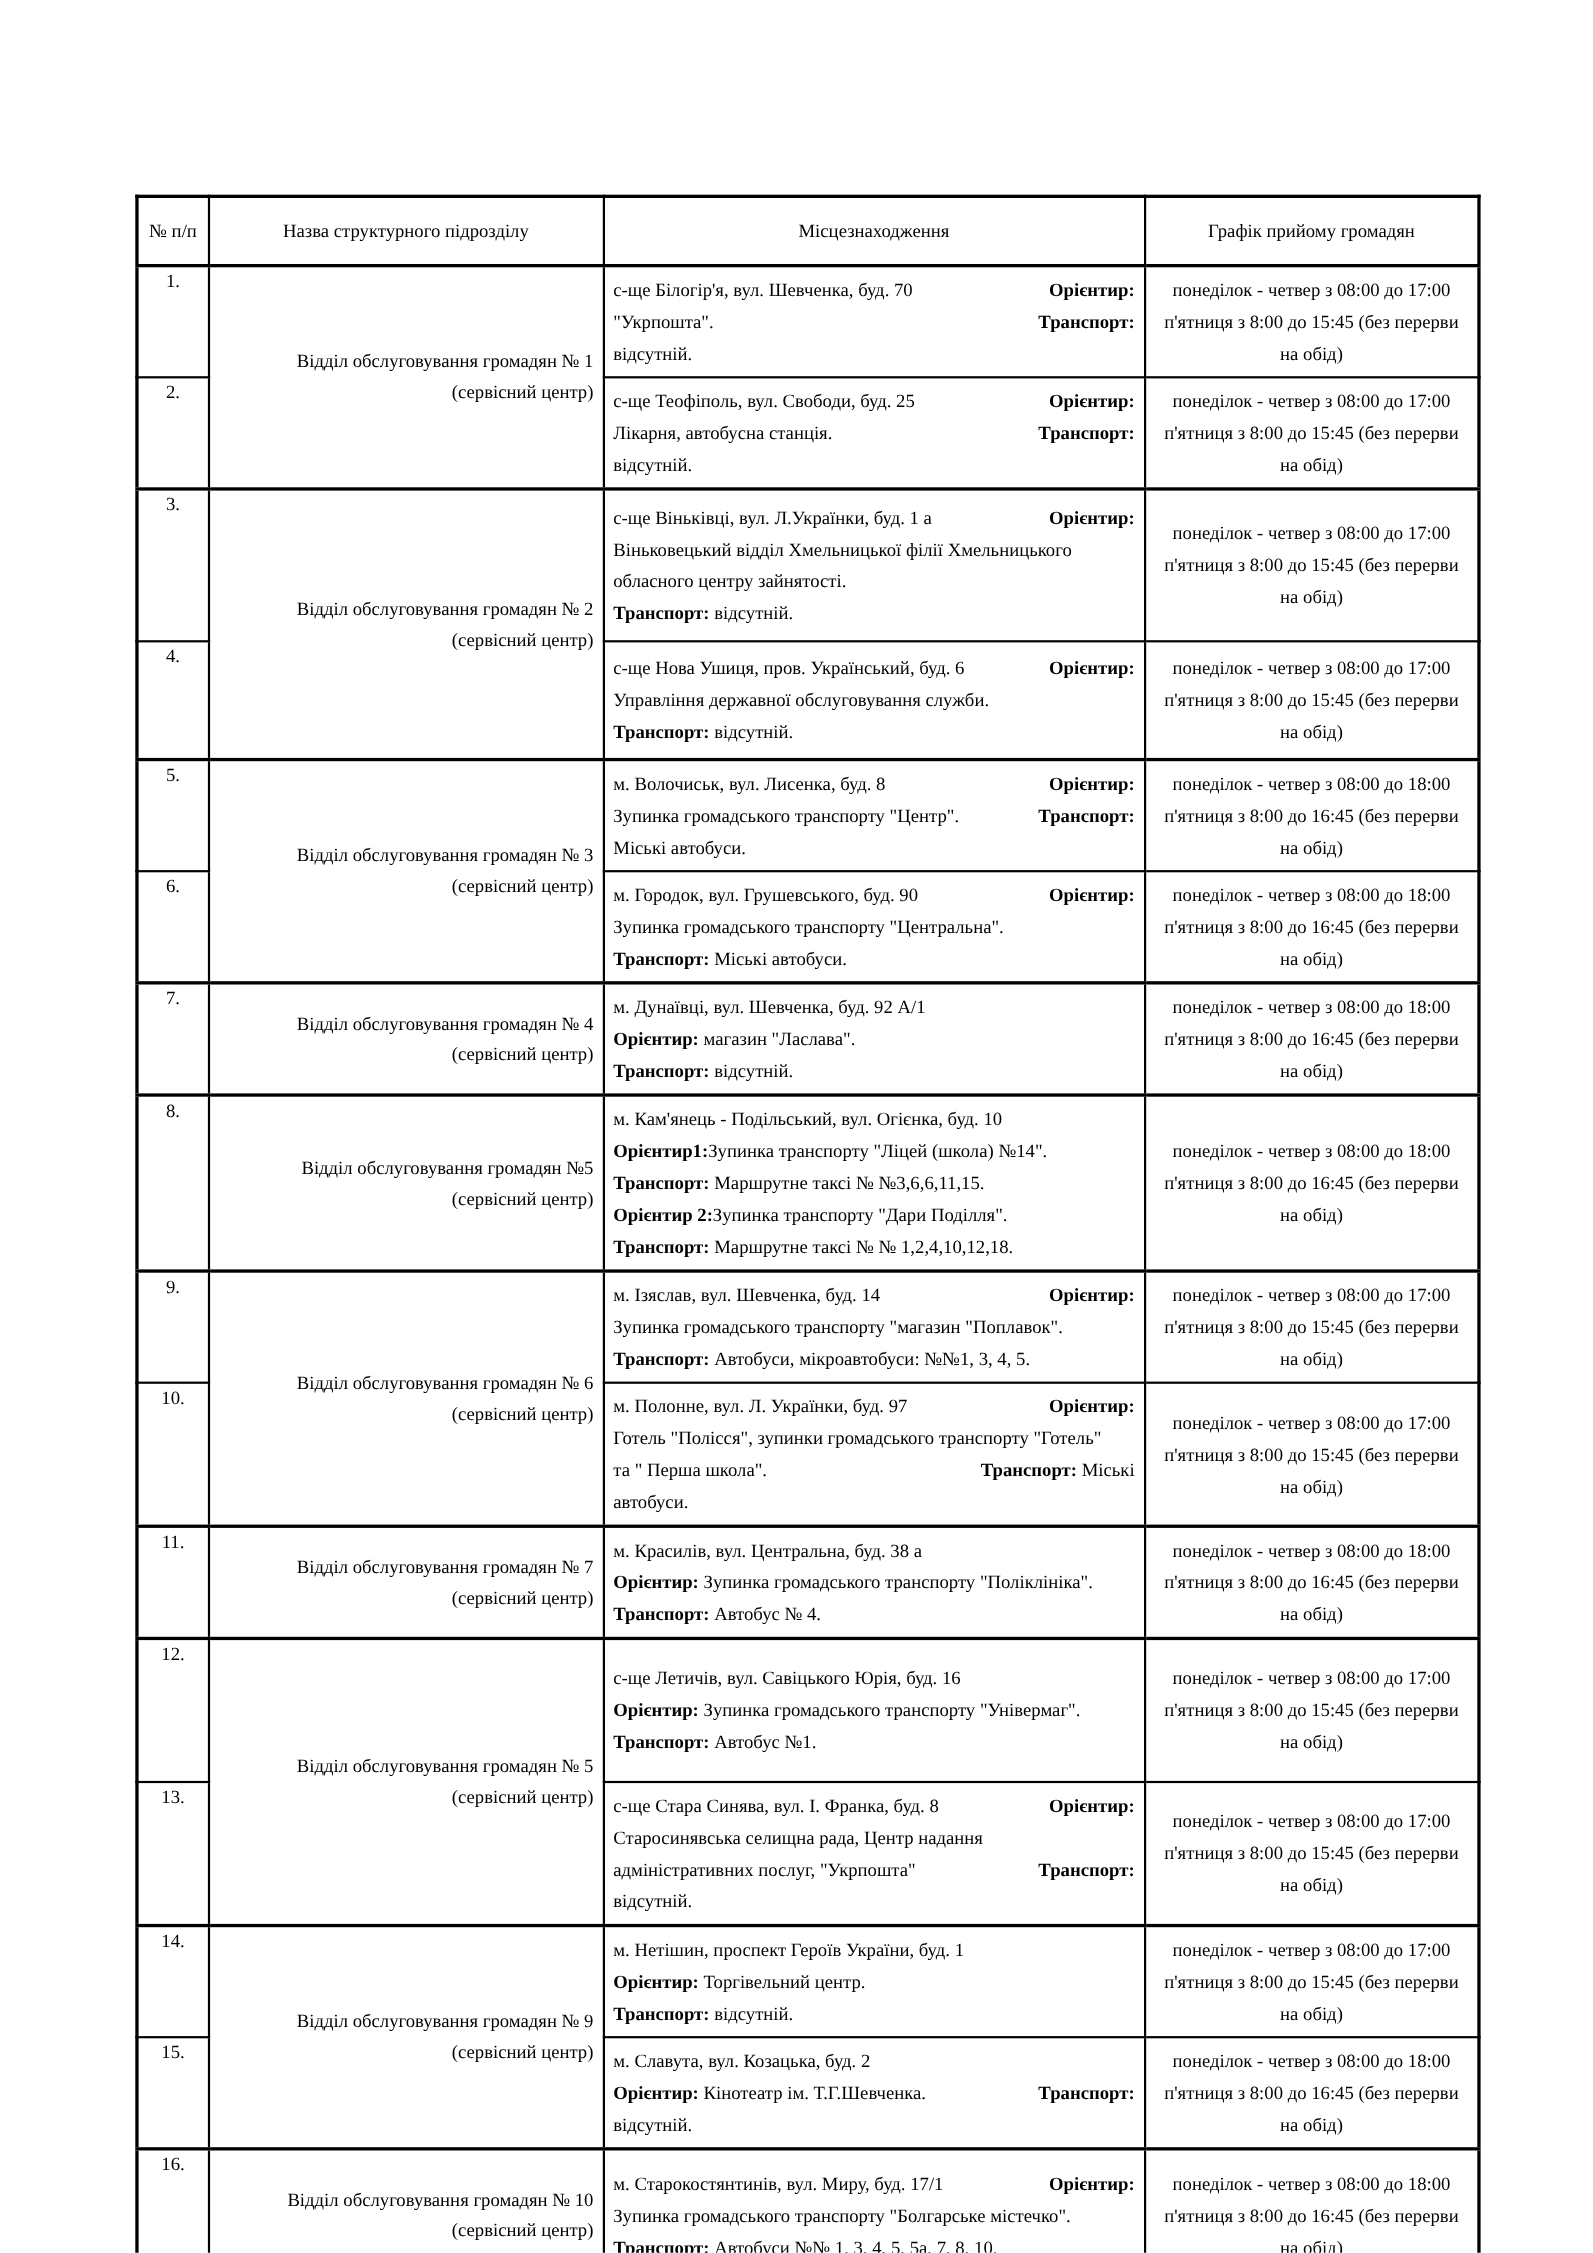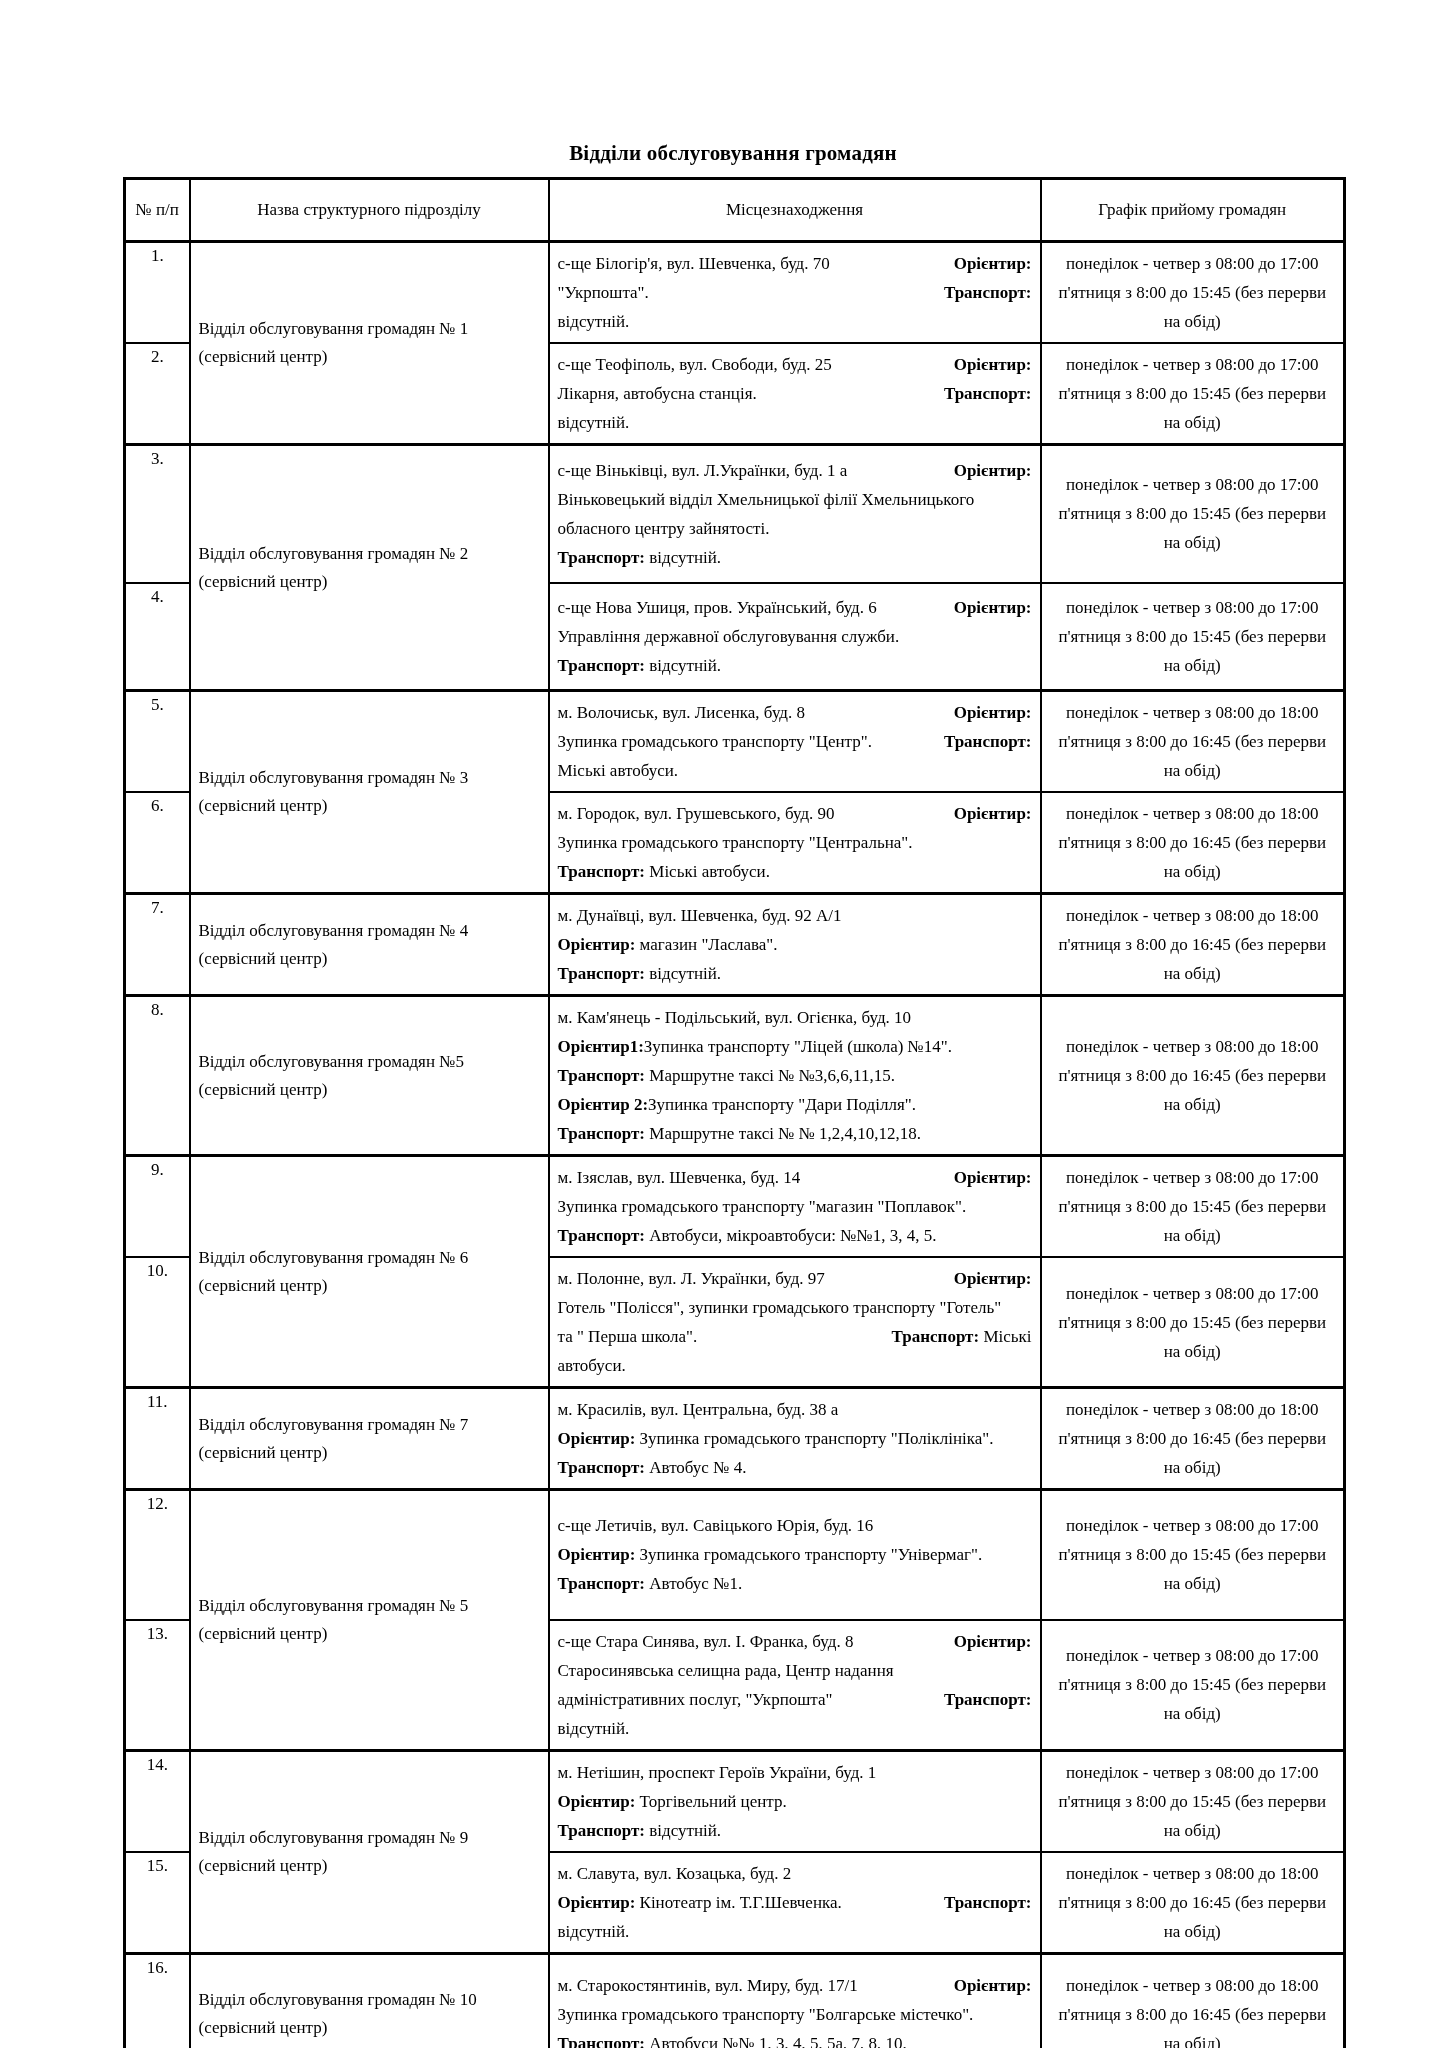--- a/index.html
+++ b/index.html
@@ -7,33 +7,32 @@
   .sheet{position:absolute;left:0;top:0;width:1448px;height:2048px;background:#fff;}
   .page-title{position:absolute;top:141px;left:123px;width:1220px;text-align:center;
               font-size:21px;font-weight:bold;margin:0;letter-spacing:0.2px;}
   table.tbl{position:absolute;top:177px;left:123px;width:1220px;border-collapse:collapse;
             table-layout:fixed;border:3px solid #000;}
   .tbl th,.tbl td{border:2px solid #000;overflow:hidden;}
   .tbl thead th{height:56px;font-size:17px;font-weight:normal;text-align:center;vertical-align:middle;
                 border-bottom:3px solid #000;padding:2px 4px;}
   tr.group-start td{border-top:3px solid #000;}
   td.num{vertical-align:top;text-align:center;font-size:17px;padding-top:3px;}
-  td.name{vertical-align:middle;text-align:left;font-size:17px;line-height:28px;padding:4px 8px;font-family:Liberation Serif, serif;}
+  td.name{vertical-align:middle;text-align:right;font-size:17px;line-height:28px;padding:4px 8px;font-family:Liberation Serif, serif;}
   td.loc{vertical-align:middle;font-size:17px;line-height:29px;padding:6px 8px;}
   td.sched{vertical-align:middle;text-align:center;font-size:17px;line-height:29px;padding:6px 5px;}
   .loc-line{display:block;white-space:normal;}
   .loc-line.spread{display:flex;justify-content:space-between;align-items:baseline;}
   .loc-line .seg{white-space:normal;}
   b{font-weight:bold;}
 </style>
 </head>
 <body>
 
 <div class="sheet">
-  <h1 class="page-title">Відділи обслуговування громадян</h1>
   <table class="tbl">
     <colgroup>
       <col style="width:65px">
         <col style="width:359px">
         <col style="width:492px">
         <col style="width:304px">
     </colgroup>
     <thead>
       <tr>
         <th>№ п/п</th>

